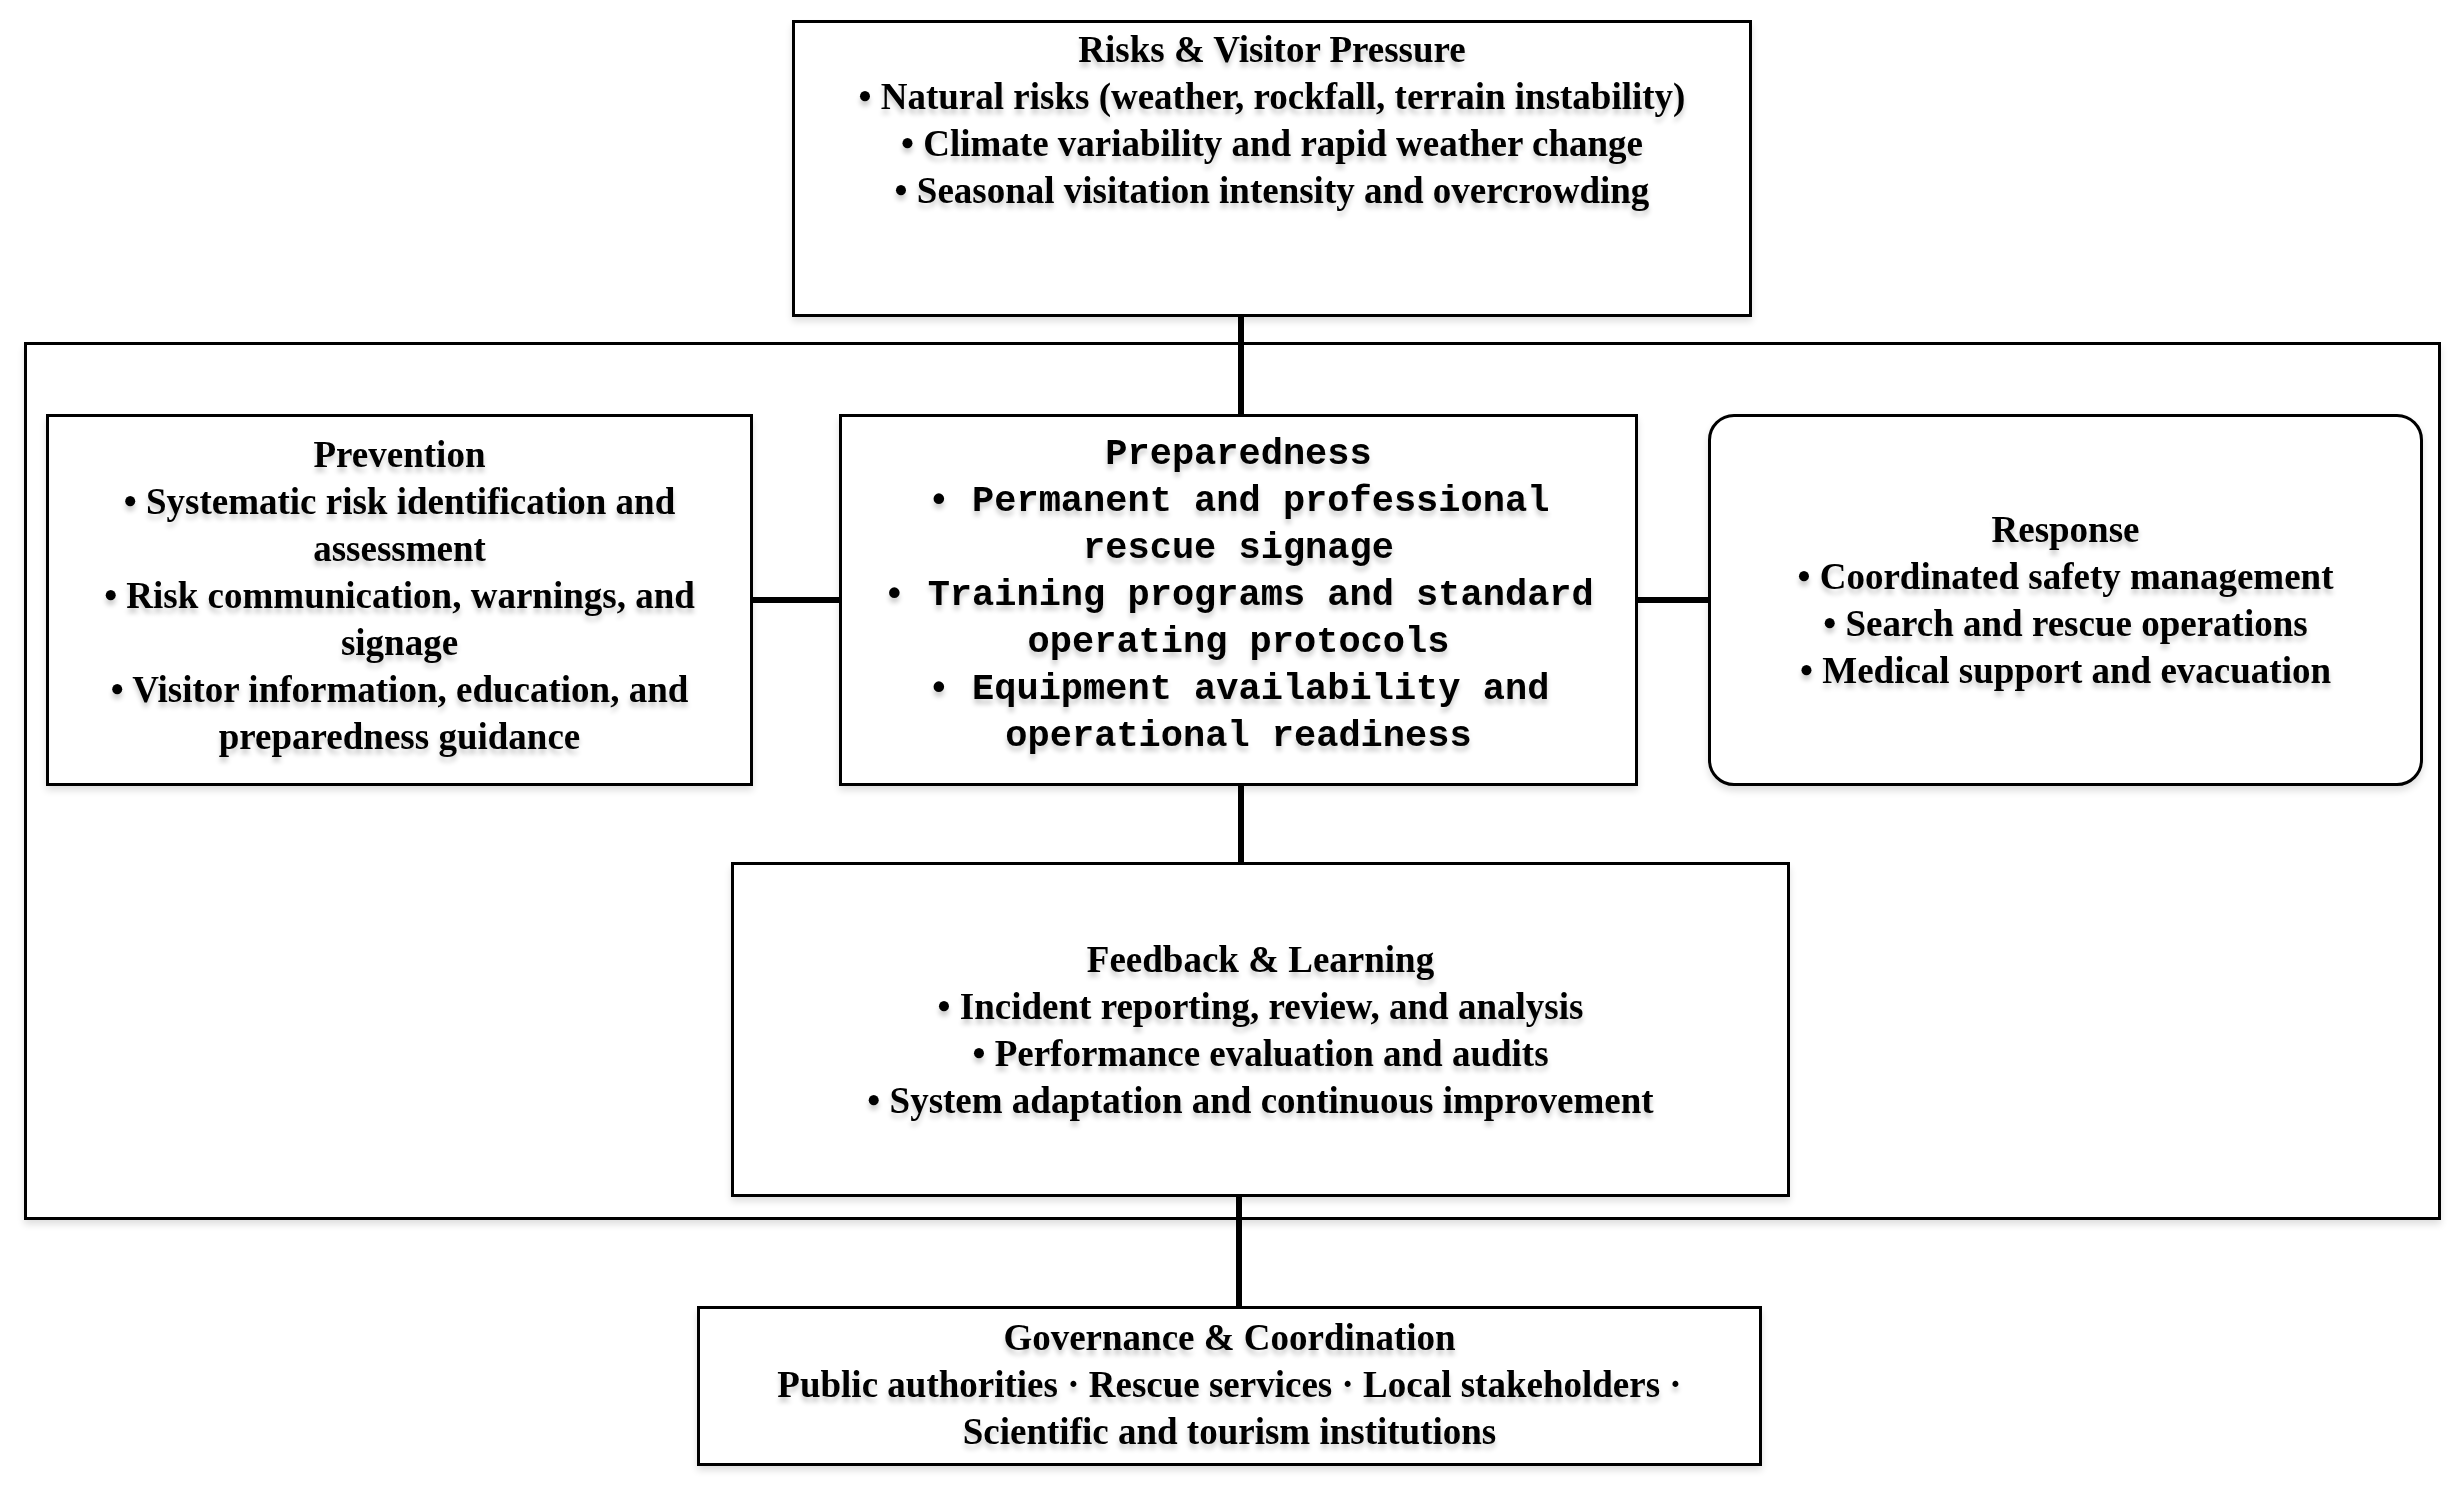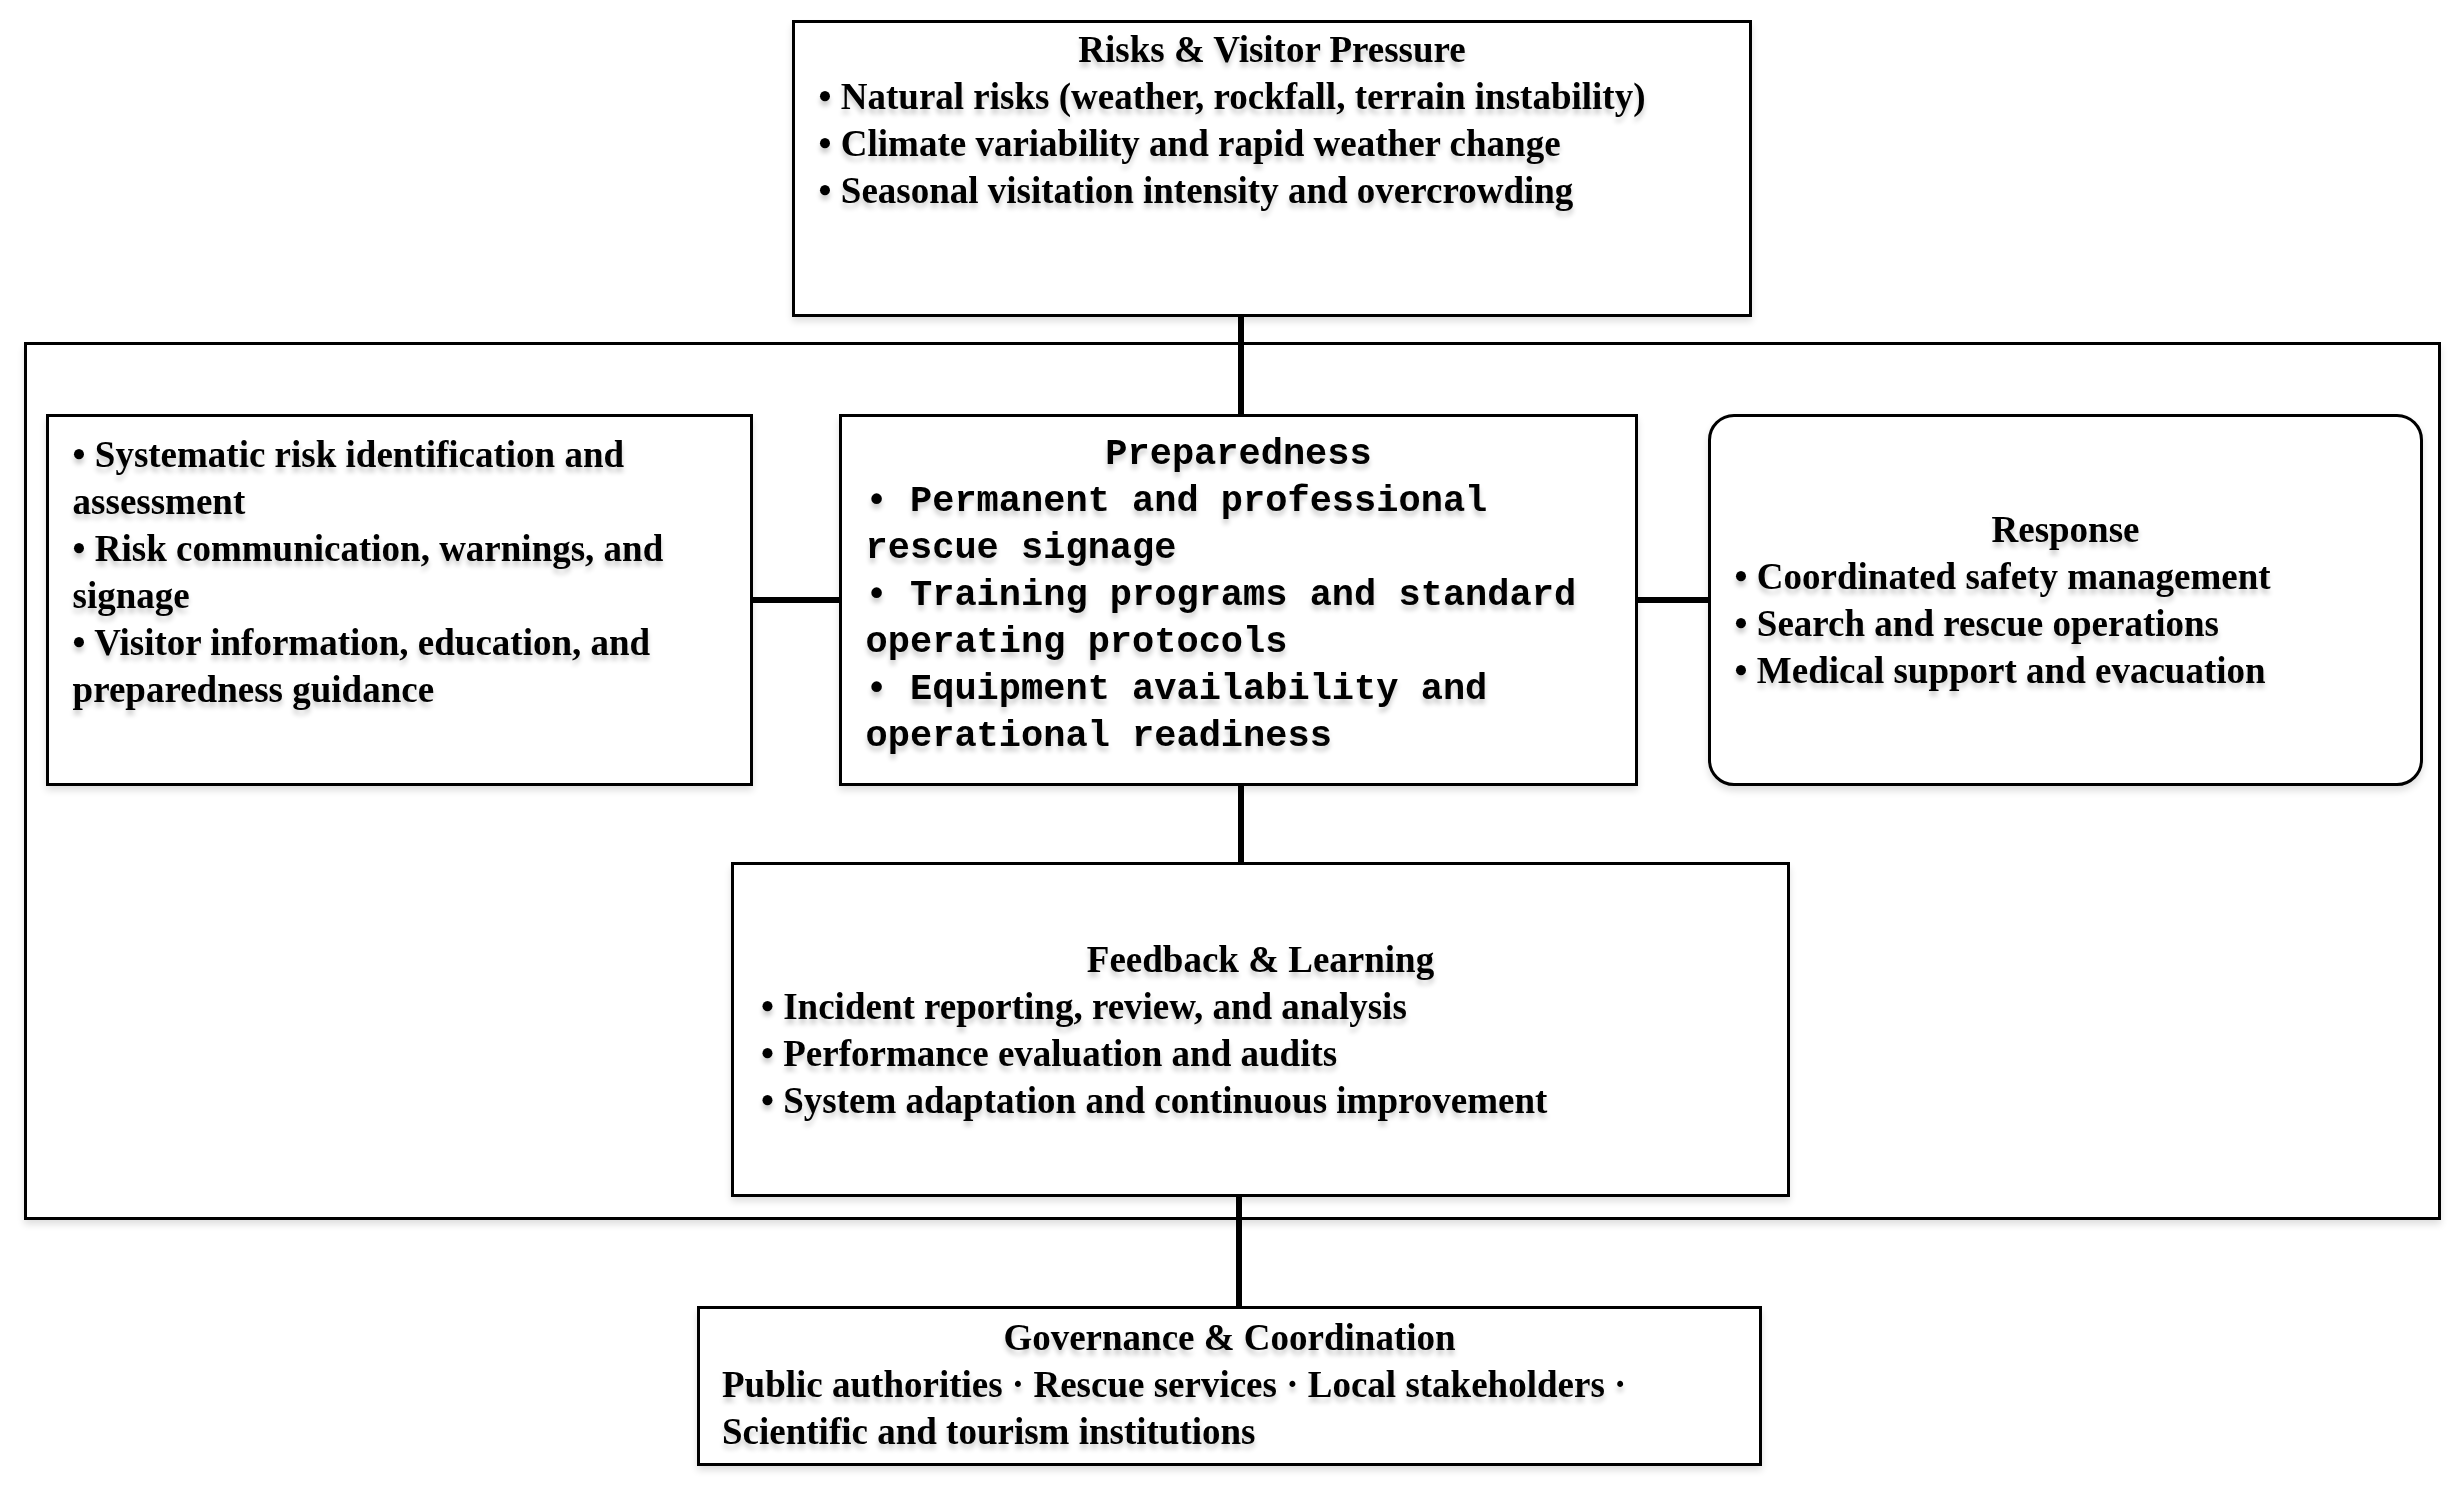--- a/index.html
+++ b/index.html
@@ -33,21 +33,21 @@
     flex-direction: column;
     justify-content: center;
   }
   .title {
     display: block;
     text-align: center;
     text-shadow: 0 4.7px 5.5px rgba(0,0,0,0.20);
   }
   .bullet, .body-text {
     display: block;
-    text-align: left;
+    text-align: center;
     text-shadow: 0 4.7px 5.5px rgba(0,0,0,0.20);
   }
   
   #risks-box        { left: 792px; top: 19.6px;   width: 960px; height: 297px;  padding: 3.9px 23.6px; }
   #container-box    { left: 23.6px;   top: 342px;  width: 2417px; height: 878px; background: transparent; }
   #prevention-box   { left: 46px;   top: 414px;  width: 707px;  height: 372px;  padding: 14px 23.6px; }
   #preparedness-box { left: 839px; top: 414px;  width: 799px; height: 372px;  padding: 14px 23.6px; font-family: Liberation Mono, monospace; }
   #response-box     { left: 1708px; top: 414px;  width: 715px;  height: 372px;  padding: 0 23.6px; border-radius: 26px; }
   #feedback-box     { left: 731px;  top: 862px; width: 1059px; height: 335px;  padding: 0 27px; }
   #governance-box   { left: 697px;  top: 1306px; width: 1065px; height: 160px;  padding: 4.7px 22px; }
@@ -79,20 +79,21 @@
     <div class="inner">
       <span class="title">Risks &amp; Visitor Pressure</span>
       <span class="bullet">• Natural risks (weather, rockfall, terrain instability)</span>
       <span class="bullet">• Climate variability and rapid weather change</span>
       <span class="bullet">• Seasonal visitation intensity and overcrowding</span>
     </div>
   </div>
 
   <div class="box" id="prevention-box">
     <div class="inner">
+      <span class="title">Prevention</span>
       <span class="bullet">• Systematic risk identification and assessment</span>
       <span class="bullet">• Risk communication, warnings, and signage</span>
       <span class="bullet">• Visitor information, education, and preparedness guidance</span>
     </div>
   </div>
 
   <div class="box" id="preparedness-box">
     <div class="inner">
       <span class="title">Preparedness</span>
       <span class="bullet">• Permanent and professional rescue signage</span>

